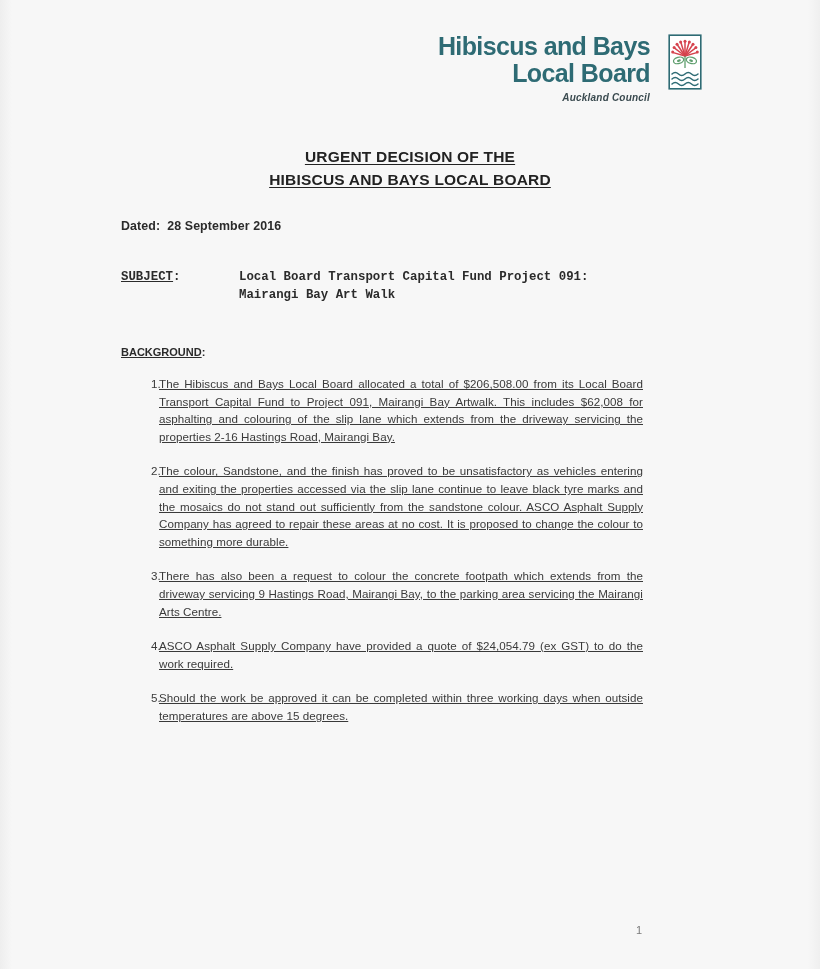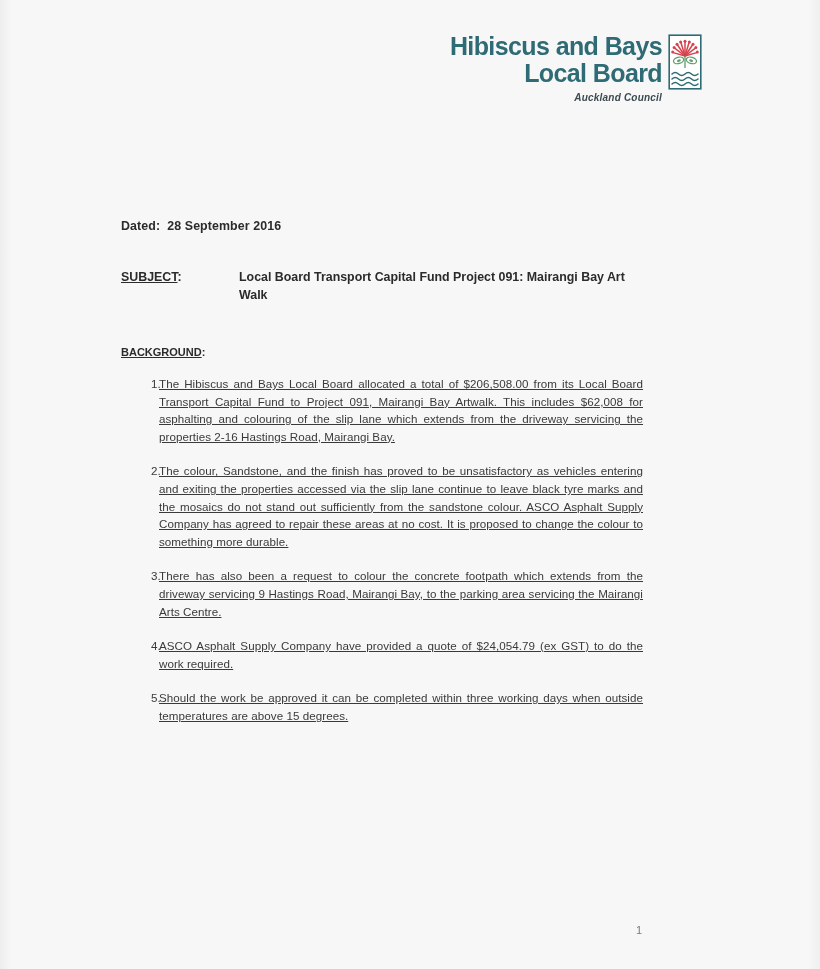--- a/index.html
+++ b/index.html
@@ -24,21 +24,21 @@
     background-image: linear-gradient(to right, #eeeeee 0px, #f7f7f7 12px, #f7f7f7 808px, #efefef 820px);
   }
 
   
   .logo-block {
     position: absolute;
     top: 34px;
     right: 118px;
     display: flex;
     align-items: flex-start;
-    gap: 6px;
+    gap: 18px;
   }
   .logo-text {
     text-align: right;
     line-height: 1.0;
   }
   .logo-line {
     font-family: "Liberation Sans", sans-serif;
     font-weight: bold;
     font-size: 25px;
     letter-spacing: -0.6px;
@@ -95,20 +95,21 @@
 
   .subject-row {
     position: absolute;
     top: 268px;
     left: 121px;
     width: 530px;
     font-weight: bold;
     font-size: 12.4px;
     line-height: 18px;
     display: flex;
+    font-family: Liberation Mono, monospace;
   }
   .subject-label {
     width: 118px;
     flex: 0 0 118px;
   }
   .subject-label u { text-decoration: underline; }
   .subject-value {
     flex: 1 1 auto;
   }
 
@@ -205,20 +206,24 @@
       <ellipse cx="23.1" cy="26.6" rx="2.0" ry="1.2" fill="#5f9e6e" transform="rotate(16 23.1 26.6)"></ellipse>
 
       <g stroke="#2e6b74" stroke-width="1.5" fill="none" stroke-linecap="round">
         <path d="M4 40 q3.2 -3 6.5 0 q3.2 3 6.5 0 q3.2 -3 6.5 0 q3.2 3 6.5 0"></path>
         <path d="M4 45 q3.2 -3 6.5 0 q3.2 3 6.5 0 q3.2 -3 6.5 0 q3.2 3 6.5 0"></path>
         <path d="M4 50 q3.2 -3 6.5 0 q3.2 3 6.5 0 q3.2 -3 6.5 0 q3.2 3 6.5 0"></path>
       </g>
     </svg>
   </div>
 
+  <div class="doc-title">
+    <span>URGENT DECISION OF THE</span>
+    <span class="title-line-2">HIBISCUS AND BAYS LOCAL BOARD</span>
+  </div>
 
   <div class="dated-row">Dated:  28 September 2016</div>
 
   <div class="subject-row">
     <div class="subject-label"><u>SUBJECT</u><span>:</span></div>
     <div class="subject-value">Local Board Transport Capital Fund Project 091: Mairangi Bay Art Walk</div>
   </div>
 
   <div class="background-heading"><u>BACKGROUND</u><span>:</span></div>
 

